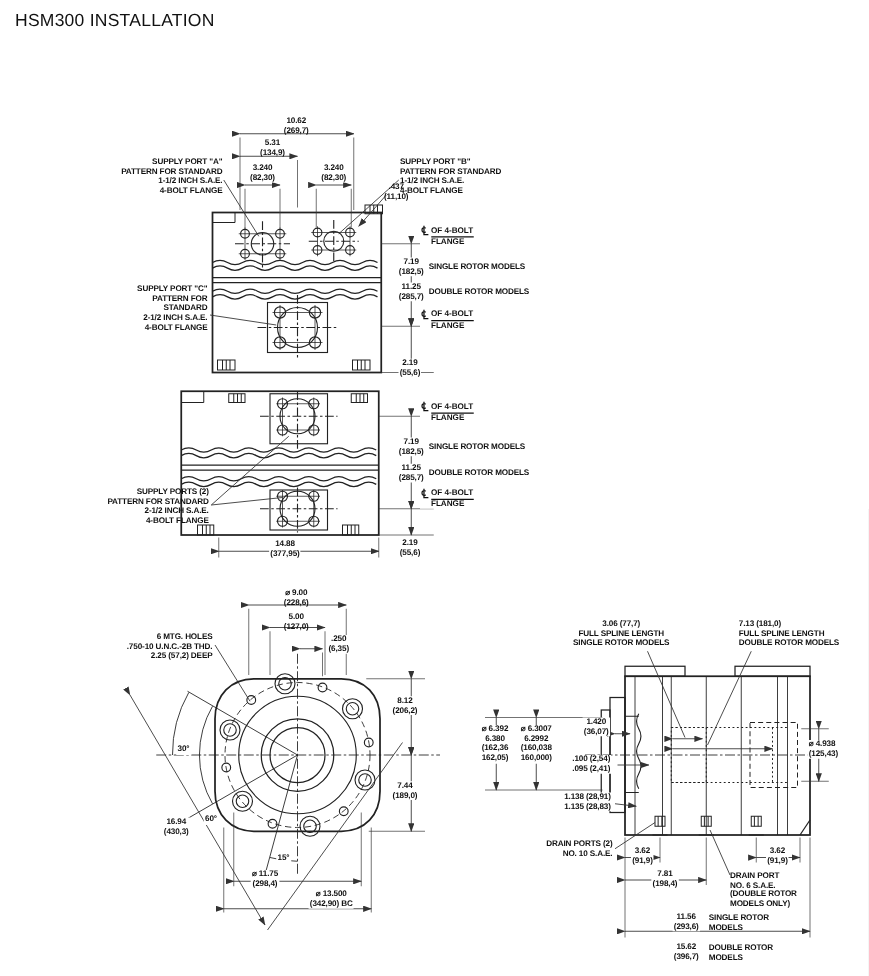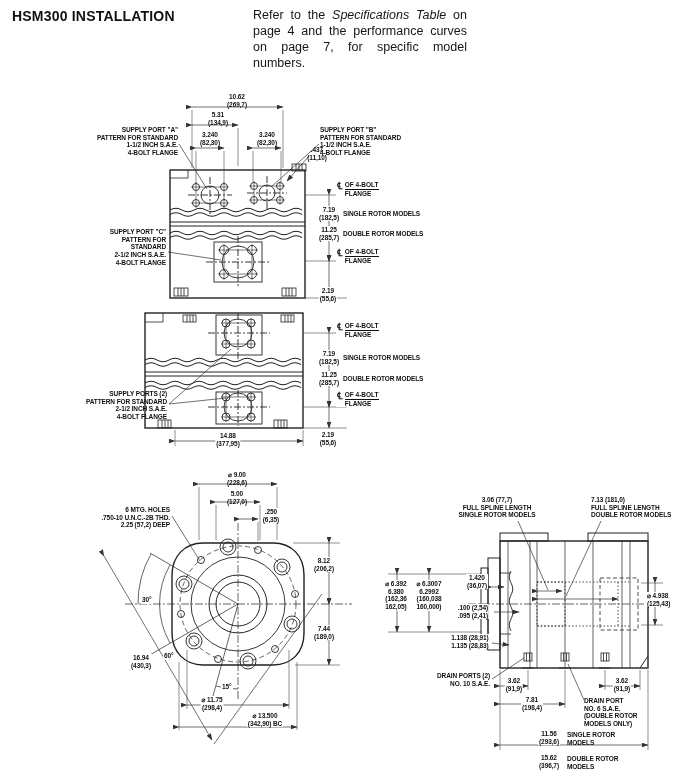--- a/index.html
+++ b/index.html
@@ -1,19 +1,19 @@
 <!DOCTYPE html>
 <html><head>
 <meta charset="utf-8">
 <style>
   html,body{margin:0;padding:0;background:#e8e8e8;}
   #page{position:relative;width:695px;height:781px;background:#ffffff;overflow:hidden;
         font-family:"Liberation Sans",sans-serif;color:#111;}
   #art{position:absolute;left:0;top:0;}
-  .title{position:absolute;left:12px;top:8px;font-size:14px;font-weight:bold;letter-spacing:.2px;}
+  .title{position:absolute;left:12px;top:8px;font-size:14px;font-weight:normal;letter-spacing:.2px;}
   .para{position:absolute;font-size:12.5px;line-height:1.28;color:#161616;}
   .pre{white-space:pre-line;}
   .lbl{position:absolute;font-size:6.5px;line-height:1.18;font-weight:bold;color:#101010;
        white-space:pre-line;letter-spacing:-0.1px;}
   .c{transform:translateX(-50%);text-align:center;}
   .r{transform:translateX(-100%);text-align:right;}
   .bg{background:#fff;padding:0 1px;}
   .cl-label{position:absolute;display:flex;gap:2px;align-items:flex-start;font-size:6.5px;
        font-weight:bold;line-height:1.18;color:#101010;background:#fff;padding:0 1px;}
   .cl-sym{font-size:10px;line-height:0.9;}
@@ -249,21 +249,20 @@
       <line x1="605" y1="686" x2="640" y2="686" marker-start="url(#ah)" marker-end="url(#ah)"></line>
       <line x1="500" y1="704" x2="565" y2="704" marker-start="url(#ah)" marker-end="url(#ah)"></line>
       <line x1="500" y1="745" x2="648" y2="745" marker-start="url(#ah)" marker-end="url(#ah)"></line>
       <path d="M492,679 L524,658 M584,700 L568,664" stroke-width="0.7"></path>
     </g>
   </g>
   </g>
 </svg>
 
 <div class="title">HSM300 INSTALLATION</div>
-<div class="para" style="left:253px;top:7px;width:214px;text-align:justify"><span>Refer to the </span><i>Specifications Table</i><span> on page 4 and the performance curves on page 7, for specific model numbers.</span></div>
 
 <div class="lbl r" style="left:178px;top:126px">SUPPLY PORT "A"
 PATTERN FOR STANDARD
 1-1/2 INCH S.A.E.
 4-BOLT FLANGE</div>
 <div class="lbl" style="left:320px;top:126px">SUPPLY PORT "B"
 PATTERN FOR STANDARD
 1-1/2 INCH S.A.E.
 4-BOLT FLANGE</div>
 <div class="lbl r" style="left:166px;top:228px">SUPPLY PORT "C"

